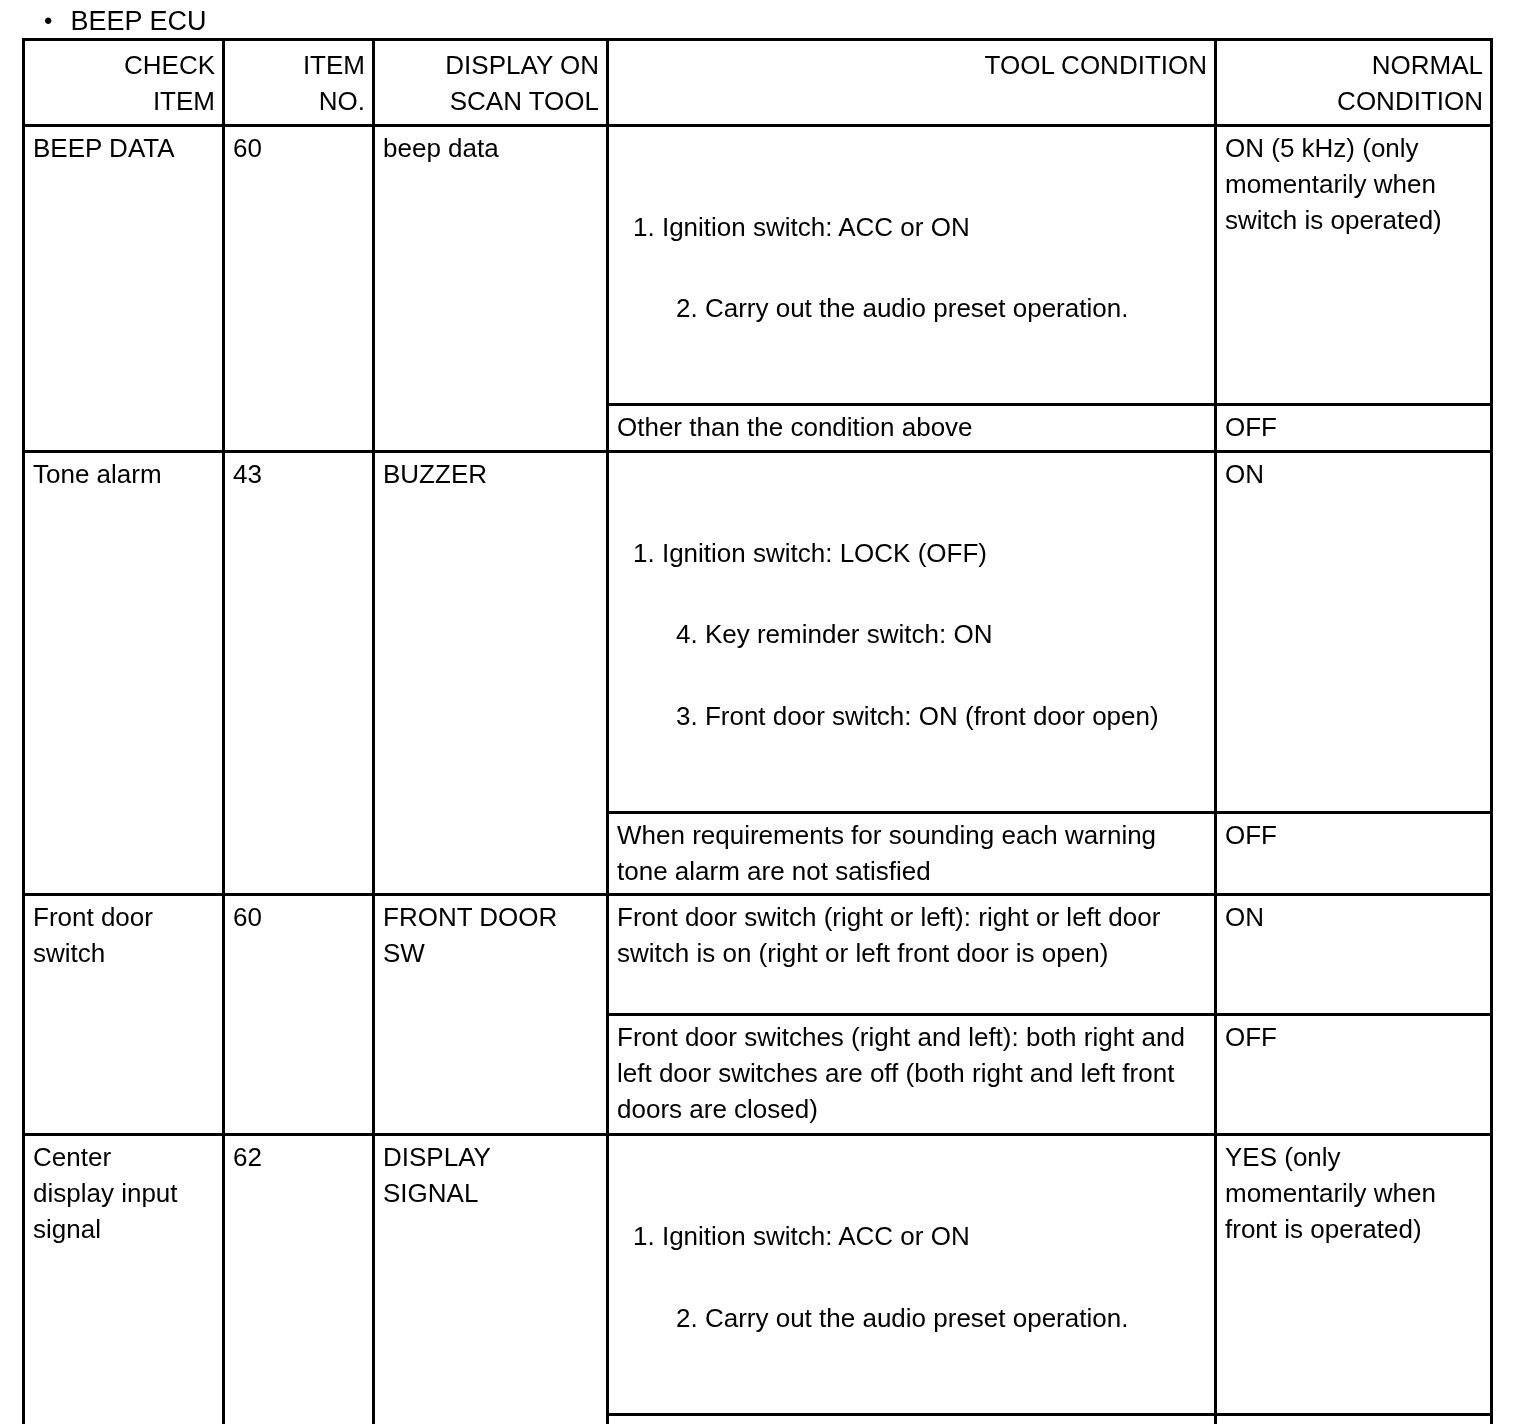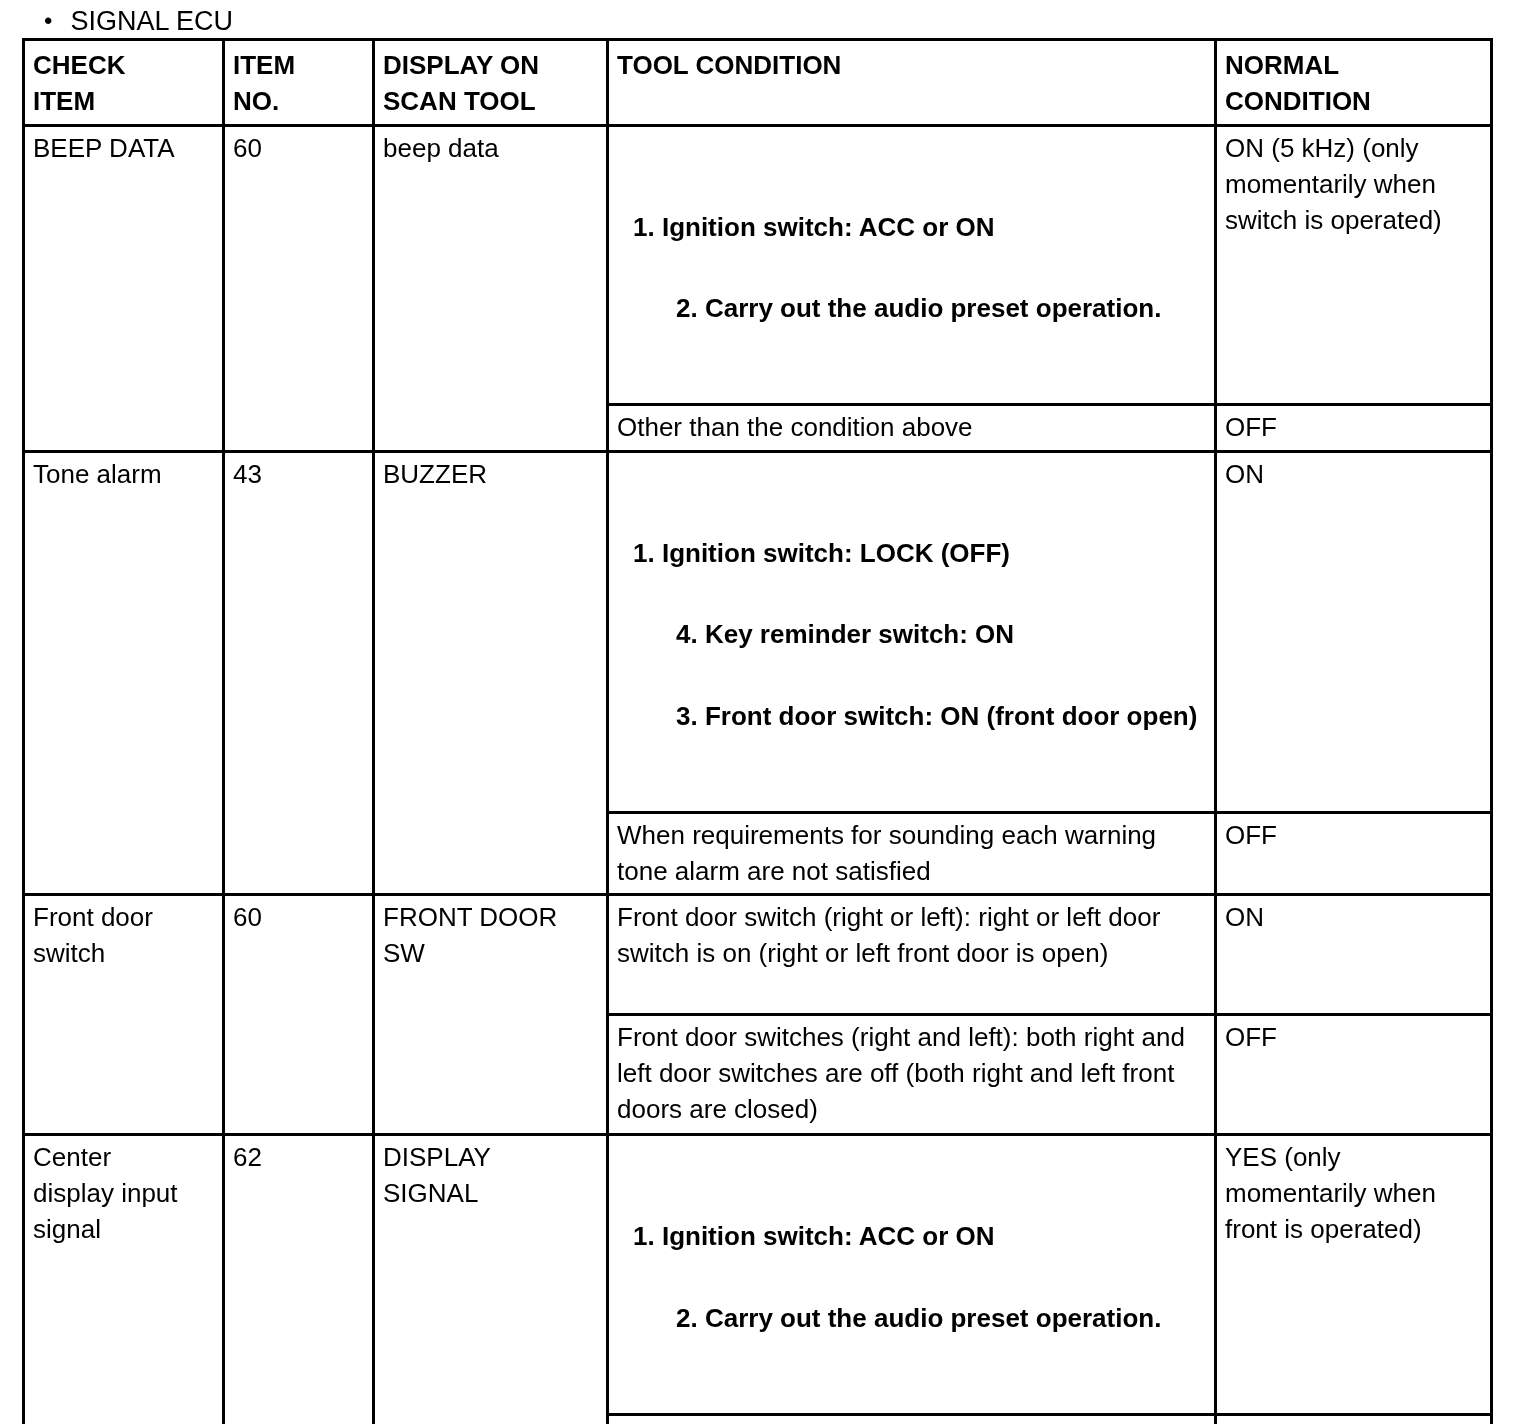--- a/index.html
+++ b/index.html
@@ -38,40 +38,40 @@
     vertical-align: top;
     text-align: left;
     font-size: 26px;
     line-height: 1.38;
     padding: 4px 7px 4px 8px;
     white-space: pre-line;
     overflow: hidden;
     font-weight: normal;
   }
   .ecu-table th {
-    font-weight: bold;
+    font-weight: normal;
     padding-top: 7px;
+    text-align: right;
   }
   .numlist {
     padding: 7px 0 0 16px;
-    font-weight: bold;
   }
   .numline + .numline {
     margin-top: 10px;
     margin-left: 43px;
   }
 </style>
 </head>
 <body>
 
 <div class="page">
 
   <div class="doc-title">
     <span class="bullet">•</span>
-    <span>SIGNAL ECU</span>
+    <span>BEEP ECU</span>
   </div>
 
   <table class="ecu-table">
     <colgroup>
       <col style="width:200px">
       <col style="width:150px">
       <col style="width:234px">
       <col style="width:608px">
       <col style="width:276px">
     </colgroup>

